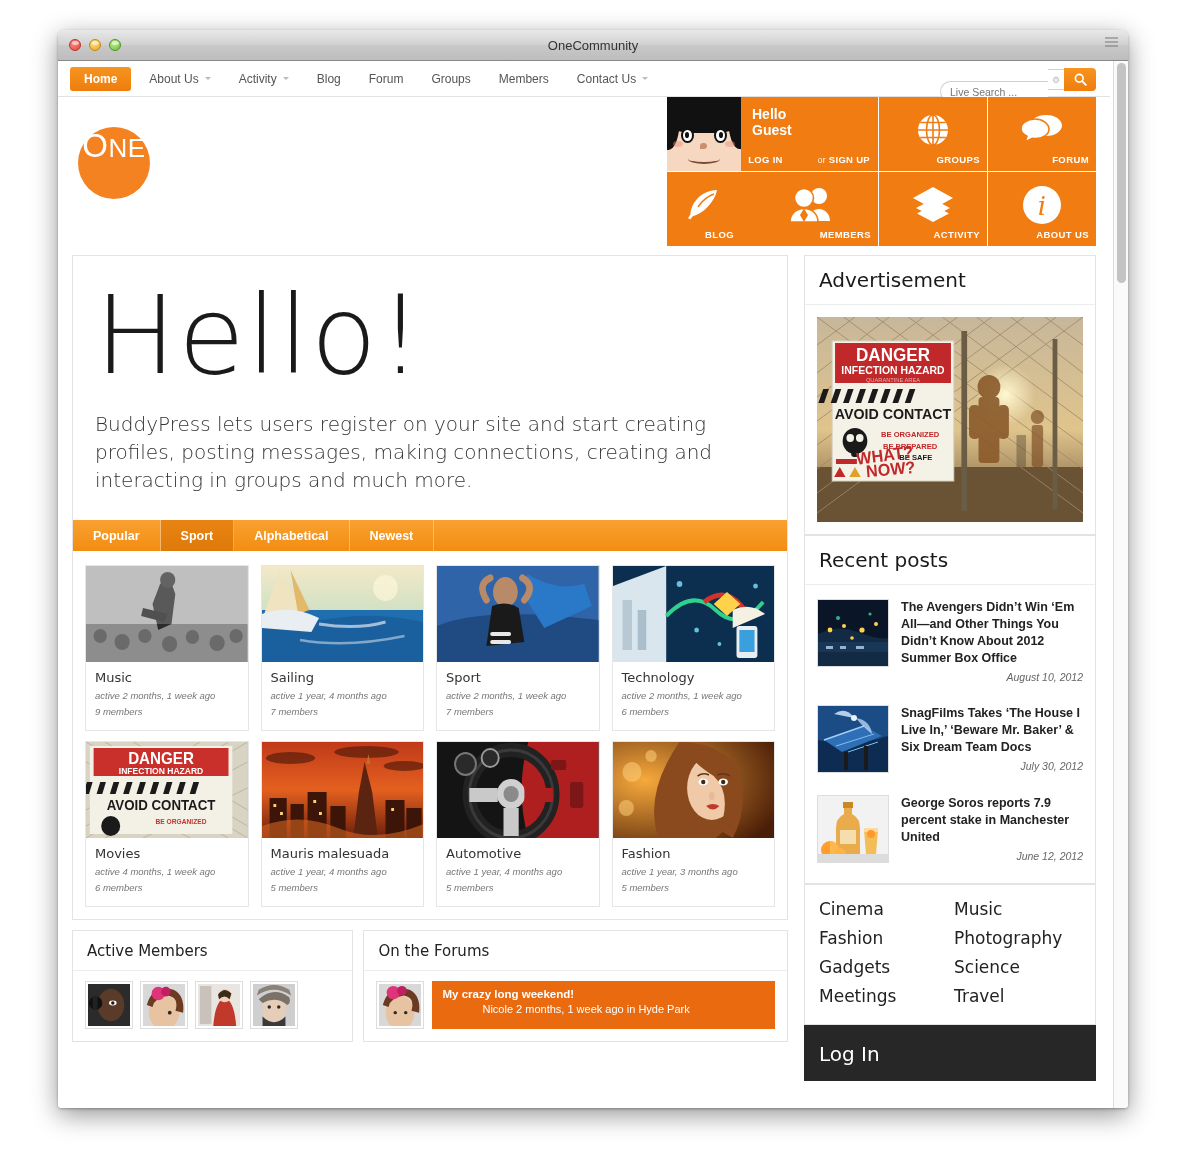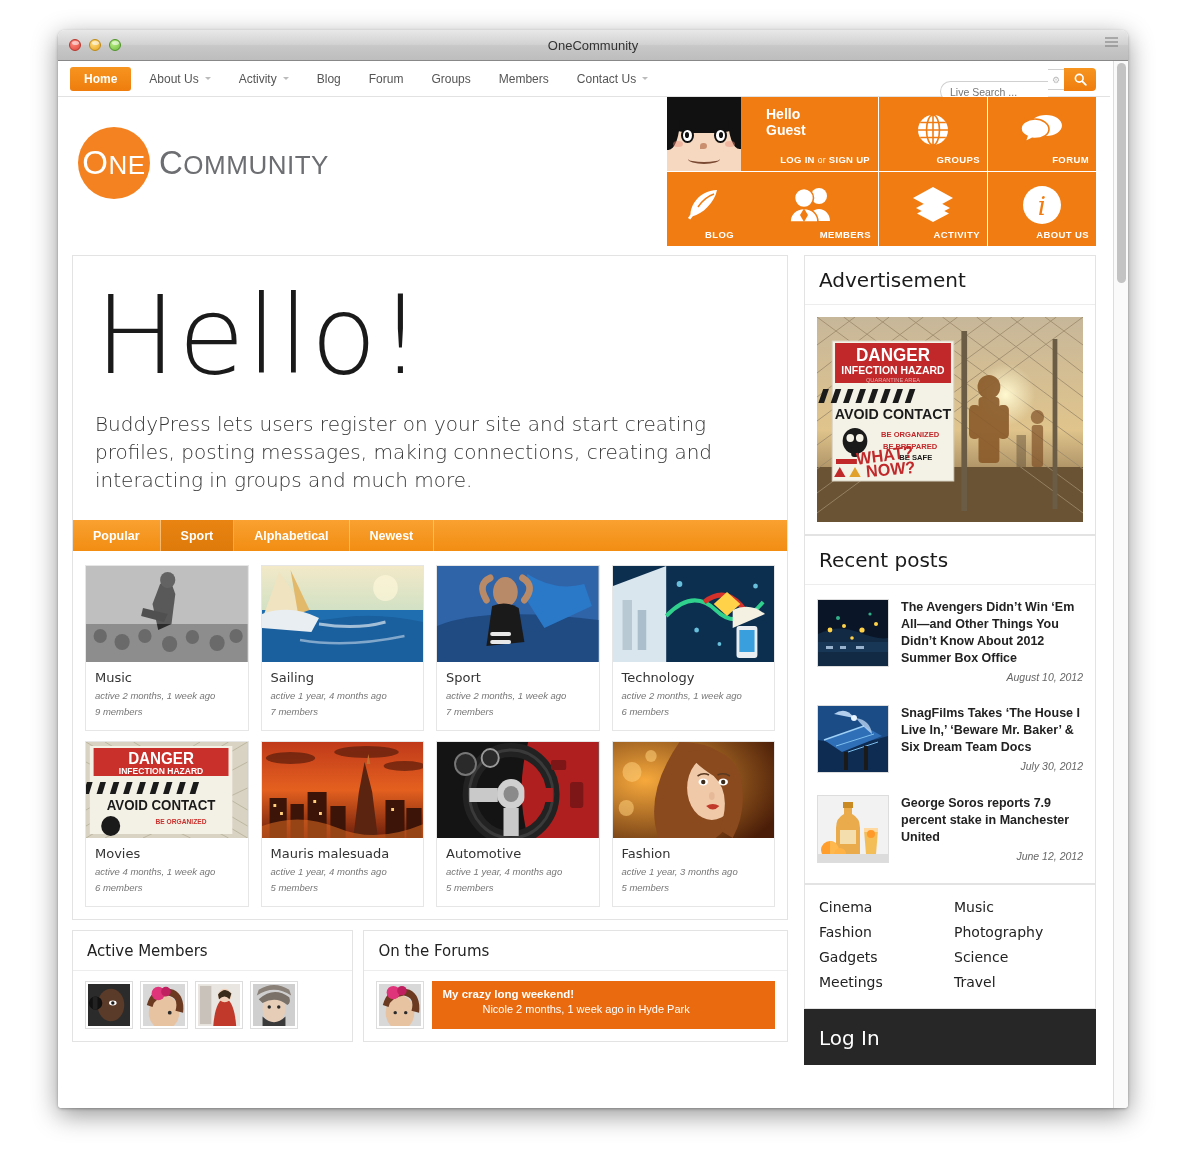--- a/index.html
+++ b/index.html
@@ -131,21 +131,21 @@
   }
 
   
   .header {
     height: 158px; position: relative; background: #fff;
     padding: 0 14px;
   }
   .logo { position: absolute; left: 20px; top: 30px; display: flex; align-items: center; }
   .logo-circle {
     width: 72px; height: 72px; border-radius: 50%;
-    background: #f58220; display: flex; align-items: center; justify-content: center;
+    background: #f58220; display: flex; justify-content: center;
   }
   .logo-one {
     color: #fff; font-size: 26px; letter-spacing: .5px;
     font-family: "Liberation Sans", sans-serif; font-weight: 400;
   }
   .logo-one .cap { font-size: 33px; }
   .logo-rest {
     margin-left: 9px; color: #6d6e71; font-size: 26px; letter-spacing: .5px;
     font-family: "Liberation Sans", sans-serif;
   }
@@ -212,30 +212,30 @@
     border-bottom:2px solid #7a4a33; border-radius:0 0 50% 50%;
   }
   .face .blush {
     position:absolute; top:60%; width:13%; height:8%;
     background:rgba(230,140,120,.45); border-radius:50%;
   }
   .face .blush.l{left:8%;} .face .blush.r{right:8%;}
 
   .hello-tile {
     background: #f07c12; position: relative;
-    display: block; padding: 9px 0 0 25px; cursor: pointer;
+    display: block; padding: 9px 0 0 11px; cursor: pointer;
   }
   .hello-tile .h1 {
     color:#fff; font-size:14px; font-weight:700; line-height:16px;
   }
   .hello-tile .login {
     position:absolute; right:8px; bottom:6px;
     font-size:9.5px; font-weight:700; color:#fff; letter-spacing:.3px;
   }
-  .hello-tile .login .or { font-weight:400; font-size:8.5px; }
+  .hello-tile .login .or { font-weight:400; font-size:8.5px;margin-left:32px; }
 
   
   .content {
     display: flex; align-items: flex-start;
     padding: 0 14px; gap: 0;
   }
   .main-col { width: 716px; }
   .side-col { width: 310px; margin-left: 16px; }
 
   
@@ -304,21 +304,21 @@
   .ad-img { width: 100%; height: 205px; display: block; }
 
   .post { display: flex; gap: 12px; padding: 10px 0 12px 0; }
   .post + .post { border-top: none; }
   .post-thumb { width: 72px; height: 68px; flex: 0 0 72px; border: 1px solid #ddd; }
   .post-main { flex: 1; }
   .post-title { font-size: 12.5px; font-weight: 700; color: #222; line-height: 17px; }
   .post-date { font-size: 10.5px; color: #666; font-style: italic; text-align: right; margin-top: 4px; }
 
   .cats { display: grid; grid-template-columns: 1fr 1fr; gap: 9px 8px; padding: 14px 14px 18px 14px; }
-  .cat { font-size: 14px; color: #222; font-family: "DejaVu Sans", sans-serif; cursor: pointer; }
+  .cat { font-size: 17px; color: #222; font-family: "DejaVu Sans", sans-serif; cursor: pointer; }
 
   .login-panel {
     background: #272727; color: #fff; padding: 16px 14px 14px 14px;
     border: 1px solid #272727;
   }
   .login-panel h3 { font-size: 20px; font-weight: 400; font-family:"DejaVu Sans", sans-serif; }
 
   svg { display: block; }
 </style>
 </head>
@@ -386,23 +386,20 @@
           </div>
         </div>
 
         <div class="header">
           <div class="logo">
             <div class="logo-circle">
               <span class="logo-one">
                 <span class="cap">O</span><span>NE</span>
               </span>
             </div>
-            <span class="logo-rest">
-              <span class="cap">C</span><span>OMMUNITY</span>
-            </span>
           </div>
 
           <div class="tiles">
 
             <div class="tile tile-avatar">
               <div class="face">
                 <div class="hair"></div>
                   <div class="hair2"></div>
                   <div class="hair3"></div>
                 <div class="eye l"></div>

